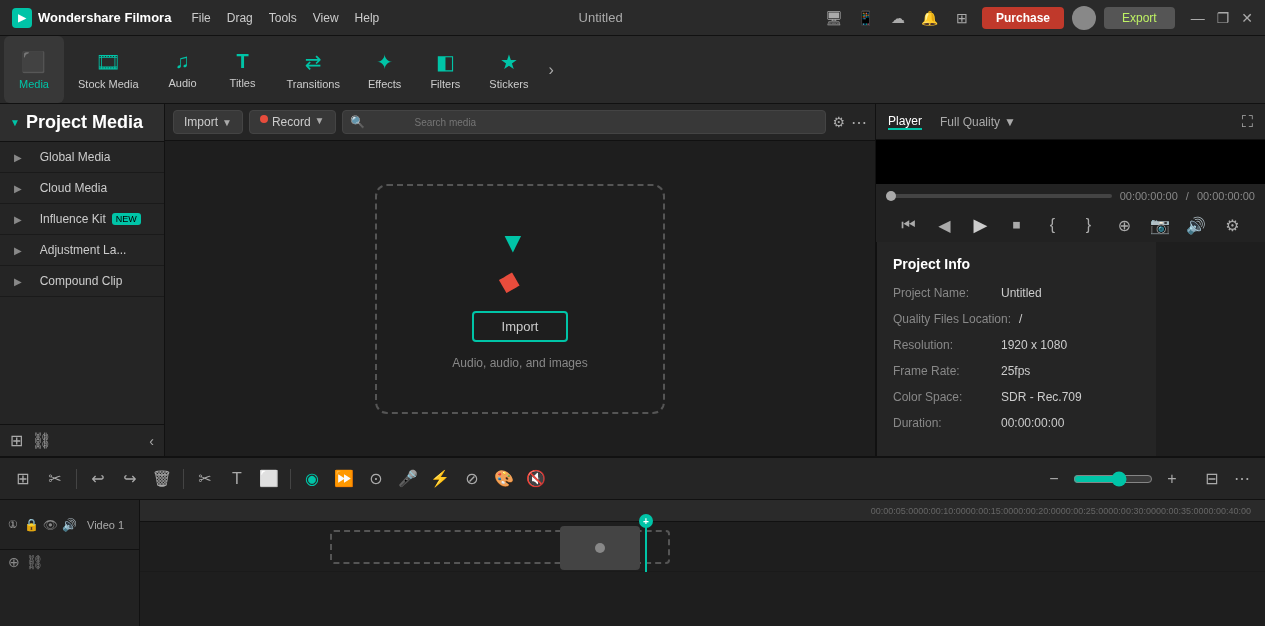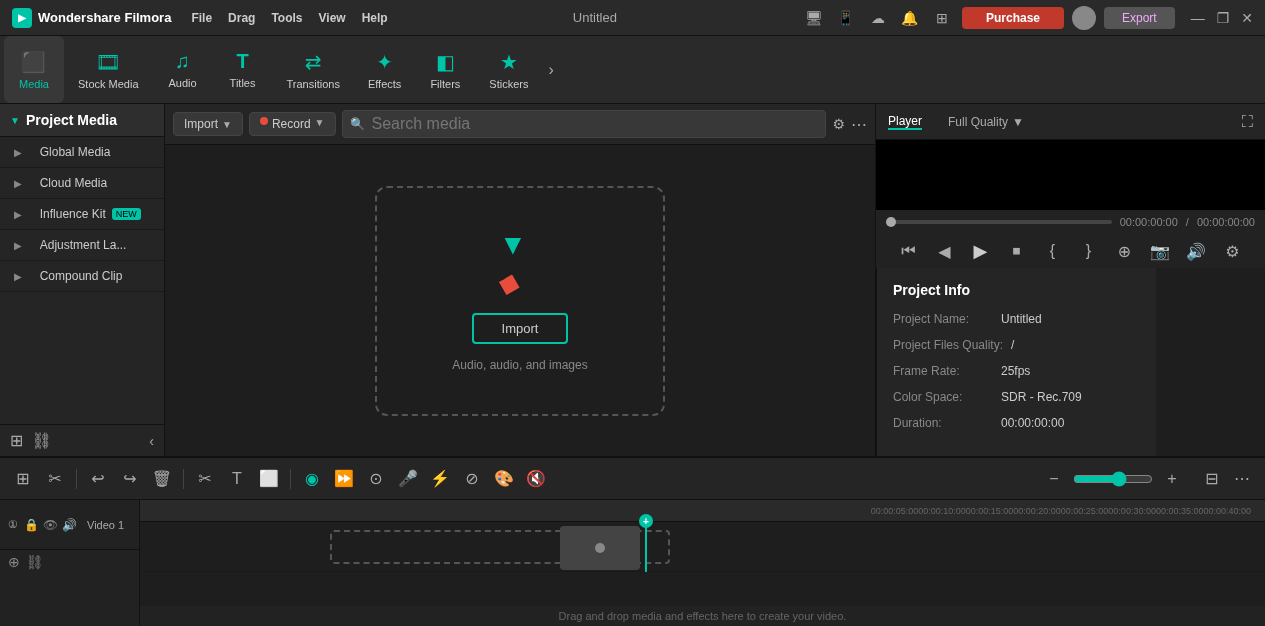--- a/index.html
+++ b/index.html
@@ -39,21 +39,20 @@
       display: flex;
       align-items: center;
       justify-content: center;
       font-size: 10px;
       color: #fff;
     }
     #titlebar .menu-items {
       display: flex;
       gap: 16px;
       margin-left: 8px;
-      font-weight: bold;
     }
     #titlebar .menu-items span {
       font-size: 12px;
       color: #ccc;
       cursor: pointer;
     }
     #titlebar .center-title {
       flex: 1;
       text-align: center;
       font-size: 13px;
@@ -61,35 +60,35 @@
     }
     #titlebar .right-controls {
       display: flex;
       align-items: center;
       gap: 8px;
     }
     #titlebar .purchase-btn {
       background: #c0392b;
       color: #fff;
       border: none;
-      padding: 4px 24px;
+      padding: 4px 14px;
       border-radius: 4px;
       font-size: 12px;
       cursor: pointer;
       font-weight: 600;
     }
     #titlebar .avatar {
       width: 24px;
       height: 24px;
       background: #888;
       border-radius: 50%;
     }
     #titlebar .export-btn {
       background: #555;
-      color: #f0abfc;
+      color: #bef264;
       border: none;
       padding: 4px 18px;
       border-radius: 4px;
       font-size: 12px;
       cursor: pointer;
     }
     #titlebar .win-controls {
       display: flex;
       gap: 12px;
       margin-left: 8px;
@@ -169,21 +168,21 @@
       padding: 8px 10px;
       background: #2e2e2e;
       border-bottom: 1px solid #111;
     }
     .panel-header .triangle {
       color: #00c4a7;
       margin-right: 6px;
       font-size: 10px;
     }
     .panel-header .panel-title {
-      font-size: 14px;
+      font-size: 18px;
       color: #fff;
       font-weight: 600;
     }
     .sidebar-items {
       flex: 1;
       overflow-y: auto;
     }
     .sidebar-item {
       display: flex;
       align-items: center;
@@ -293,23 +292,24 @@
       border: 1px solid #444;
       border-radius: 4px;
       padding: 4px 8px;
       gap: 6px;
       flex: 1;
     }
     .media-toolbar .search-box input {
       background: none;
       border: none;
       color: #aaa;
-      font-size: 16px;
+      font-size: 10px;
       outline: none;
       width: 100%;
+      margin-left: 43px;
     }
     .media-toolbar .filter-icon { color: #aaa; font-size: 14px; cursor: pointer; }
     .media-toolbar .more-icon { color: #aaa; font-size: 16px; cursor: pointer; }
 
     .media-drop-zone {
       flex: 1;
       display: flex;
       align-items: center;
       justify-content: center;
     }
@@ -579,21 +579,21 @@
       justify-content: center;
       padding: 4px;
       background: #222;
       font-size: 11px;
       color: #666;
     }
     .player-topbar {
       display: flex;
       align-items: center;
       padding: 4px 12px;
-      gap: 18px;
+      gap: 10px;
       background: #252525;
       border-bottom: 1px solid #111;
       height: 36px;
     }
     .player-tab {
       font-size: 12px;
       color: #aaa;
       cursor: pointer;
     }
     .player-tab.active { color: #fff; border-bottom: 2px solid #00c4a7; }
@@ -838,22 +838,26 @@
       <span class="pc-icon">⚙</span>
     </div>
 
     <div id="right-panel">
       <div class="project-info-title">Project Info</div>
       <div class="info-row">
         <span class="info-label">Project Name:</span>
         <span class="info-value">Untitled</span>
       </div>
       <div class="info-row">
-        <span class="info-label">Project Files Quality:</span>
+        <span class="info-label">Quality Files Location:</span>
         <span class="info-value">/</span>
+      </div>
+      <div class="info-row">
+        <span class="info-label">Resolution:</span>
+        <span class="info-value">1920 x 1080</span>
       </div>
       <div class="info-row">
         <span class="info-label">Frame Rate:</span>
         <span class="info-value">25fps</span>
       </div>
       <div class="info-row">
         <span class="info-label">Color Space:</span>
         <span class="info-value">SDR - Rec.709</span>
       </div>
       <div class="info-row">
@@ -932,18 +936,15 @@
       <div class="track-area">
         <div class="track-row">
           <div class="dashed-region"></div>
           <div class="drag-thumbnail">
             <div class="thumb-dot"></div>
           </div>
           <div class="drop-cursor"></div>
           <div class="drop-plus">+</div>
         </div>
       </div>
-      <div class="timeline-bottom-bar">
-        <span>Drag and drop media and effects here to create your video.</span>
-      </div>
     </div>
   </div>
 </div>
 
 </body></html>

